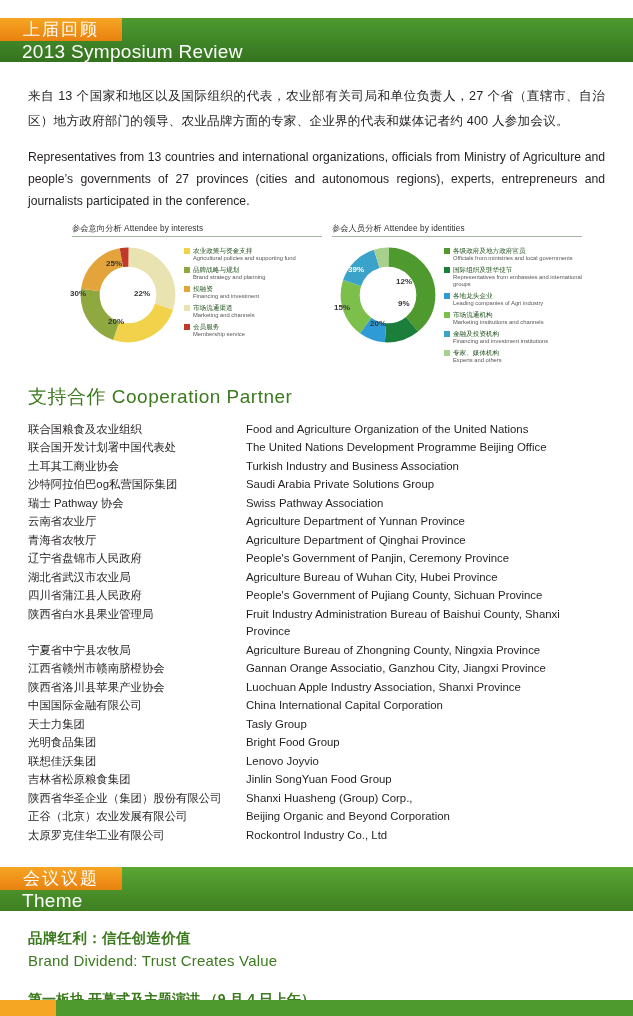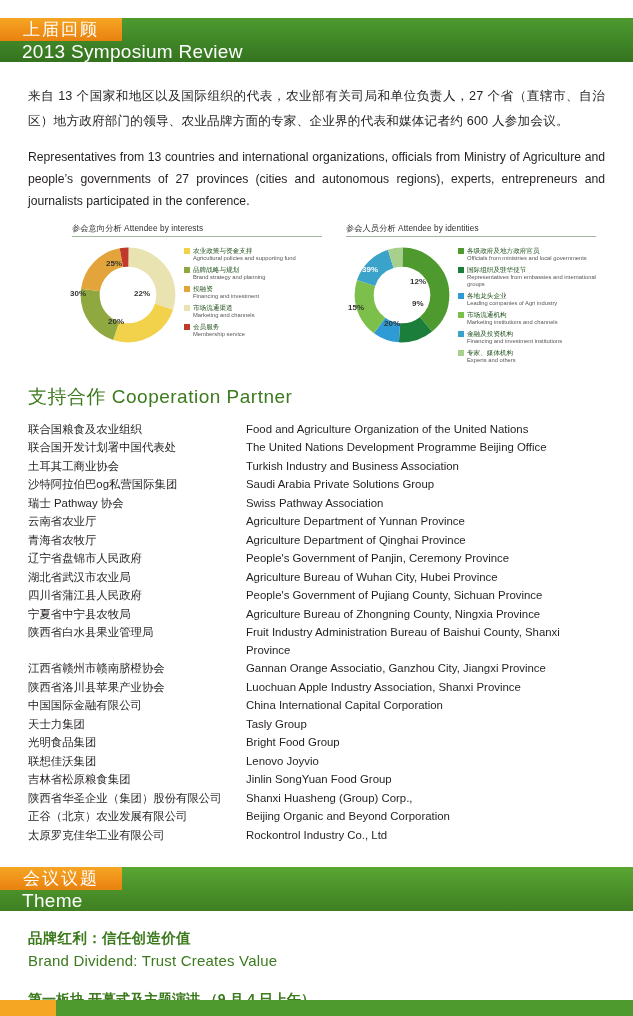--- a/index.html
+++ b/index.html
@@ -69,21 +69,21 @@
     font-size: 12.2px;
     line-height: 1.8;
     color: #231f20;
     margin: 0 0 10px 0;
     text-align: justify;
   }
 
   
   .charts {
     display: flex;
-    gap: 24px;
+    gap: 10px;
     margin: 10px 0 6px 0;
     padding-left: 44px;
   }
   .chart-block { width: 250px; }
   .chart-caption {
     font-size: 8.2px;
     color: #2b2b2b;
     border-bottom: 1px solid #9fb79a;
     padding-bottom: 2px;
     margin-bottom: 6px;
@@ -178,21 +178,21 @@
 
 <div style="height:18px"></div>
 
 <div class="section-bar bar-green">
   <div class="tag">上届回顾</div>
   <div class="tag-divider"></div>
   <div class="bar-title">2013 Symposium Review</div>
 </div>
 
 <div class="content">
-  <p class="cn">来自 13 个国家和地区以及国际组织的代表，农业部有关司局和单位负责人，27 个省（直辖市、自治区）地方政府部门的领导、农业品牌方面的专家、企业界的代表和媒体记者约 600 人参加会议。</p>
+  <p class="cn">来自 13 个国家和地区以及国际组织的代表，农业部有关司局和单位负责人，27 个省（直辖市、自治区）地方政府部门的领导、农业品牌方面的专家、企业界的代表和媒体记者约 400 人参加会议。</p>
   <p class="en">Representatives from 13 countries and international organizations, officials from Ministry of Agriculture and people’s governments of 27 provinces (cities and autonomous regions), experts, entrepreneurs and journalists participated in the conference.</p>
 
   <div class="charts">
 
     <div class="chart-block">
       <div class="chart-caption">参会意向分析 Attendee by interests</div>
       <div class="chart-row">
         <div class="donut-wrap">
           <svg class="donut" width="100" height="100" viewBox="0 0 42 42">
 
@@ -351,26 +351,26 @@
         </tr>
         <tr>
           <td class="cn-col">湖北省武汉市农业局</td>
           <td>Agriculture Bureau of Wuhan City, Hubei Province</td>
         </tr>
         <tr>
           <td class="cn-col">四川省蒲江县人民政府</td>
           <td>People's Government of Pujiang County, Sichuan Province</td>
         </tr>
         <tr>
+          <td class="cn-col">陕西省白水县果业管理局</td>
+          <td>Fruit Industry Administration Bureau of Baishui County, Shanxi Province</td>
+        </tr>
+        <tr>
           <td class="cn-col">宁夏省中宁县农牧局</td>
           <td>Agriculture Bureau of Zhongning County, Ningxia Province</td>
-        </tr>
-        <tr>
-          <td class="cn-col">陕西省白水县果业管理局</td>
-          <td>Fruit Industry Administration Bureau of Baishui County, Shanxi Province</td>
         </tr>
         <tr>
           <td class="cn-col">江西省赣州市赣南脐橙协会</td>
           <td>Gannan Orange Associatio, Ganzhou City, Jiangxi Province</td>
         </tr>
         <tr>
           <td class="cn-col">陕西省洛川县苹果产业协会</td>
           <td>Luochuan Apple Industry Association, Shanxi Province</td>
         </tr>
         <tr>

